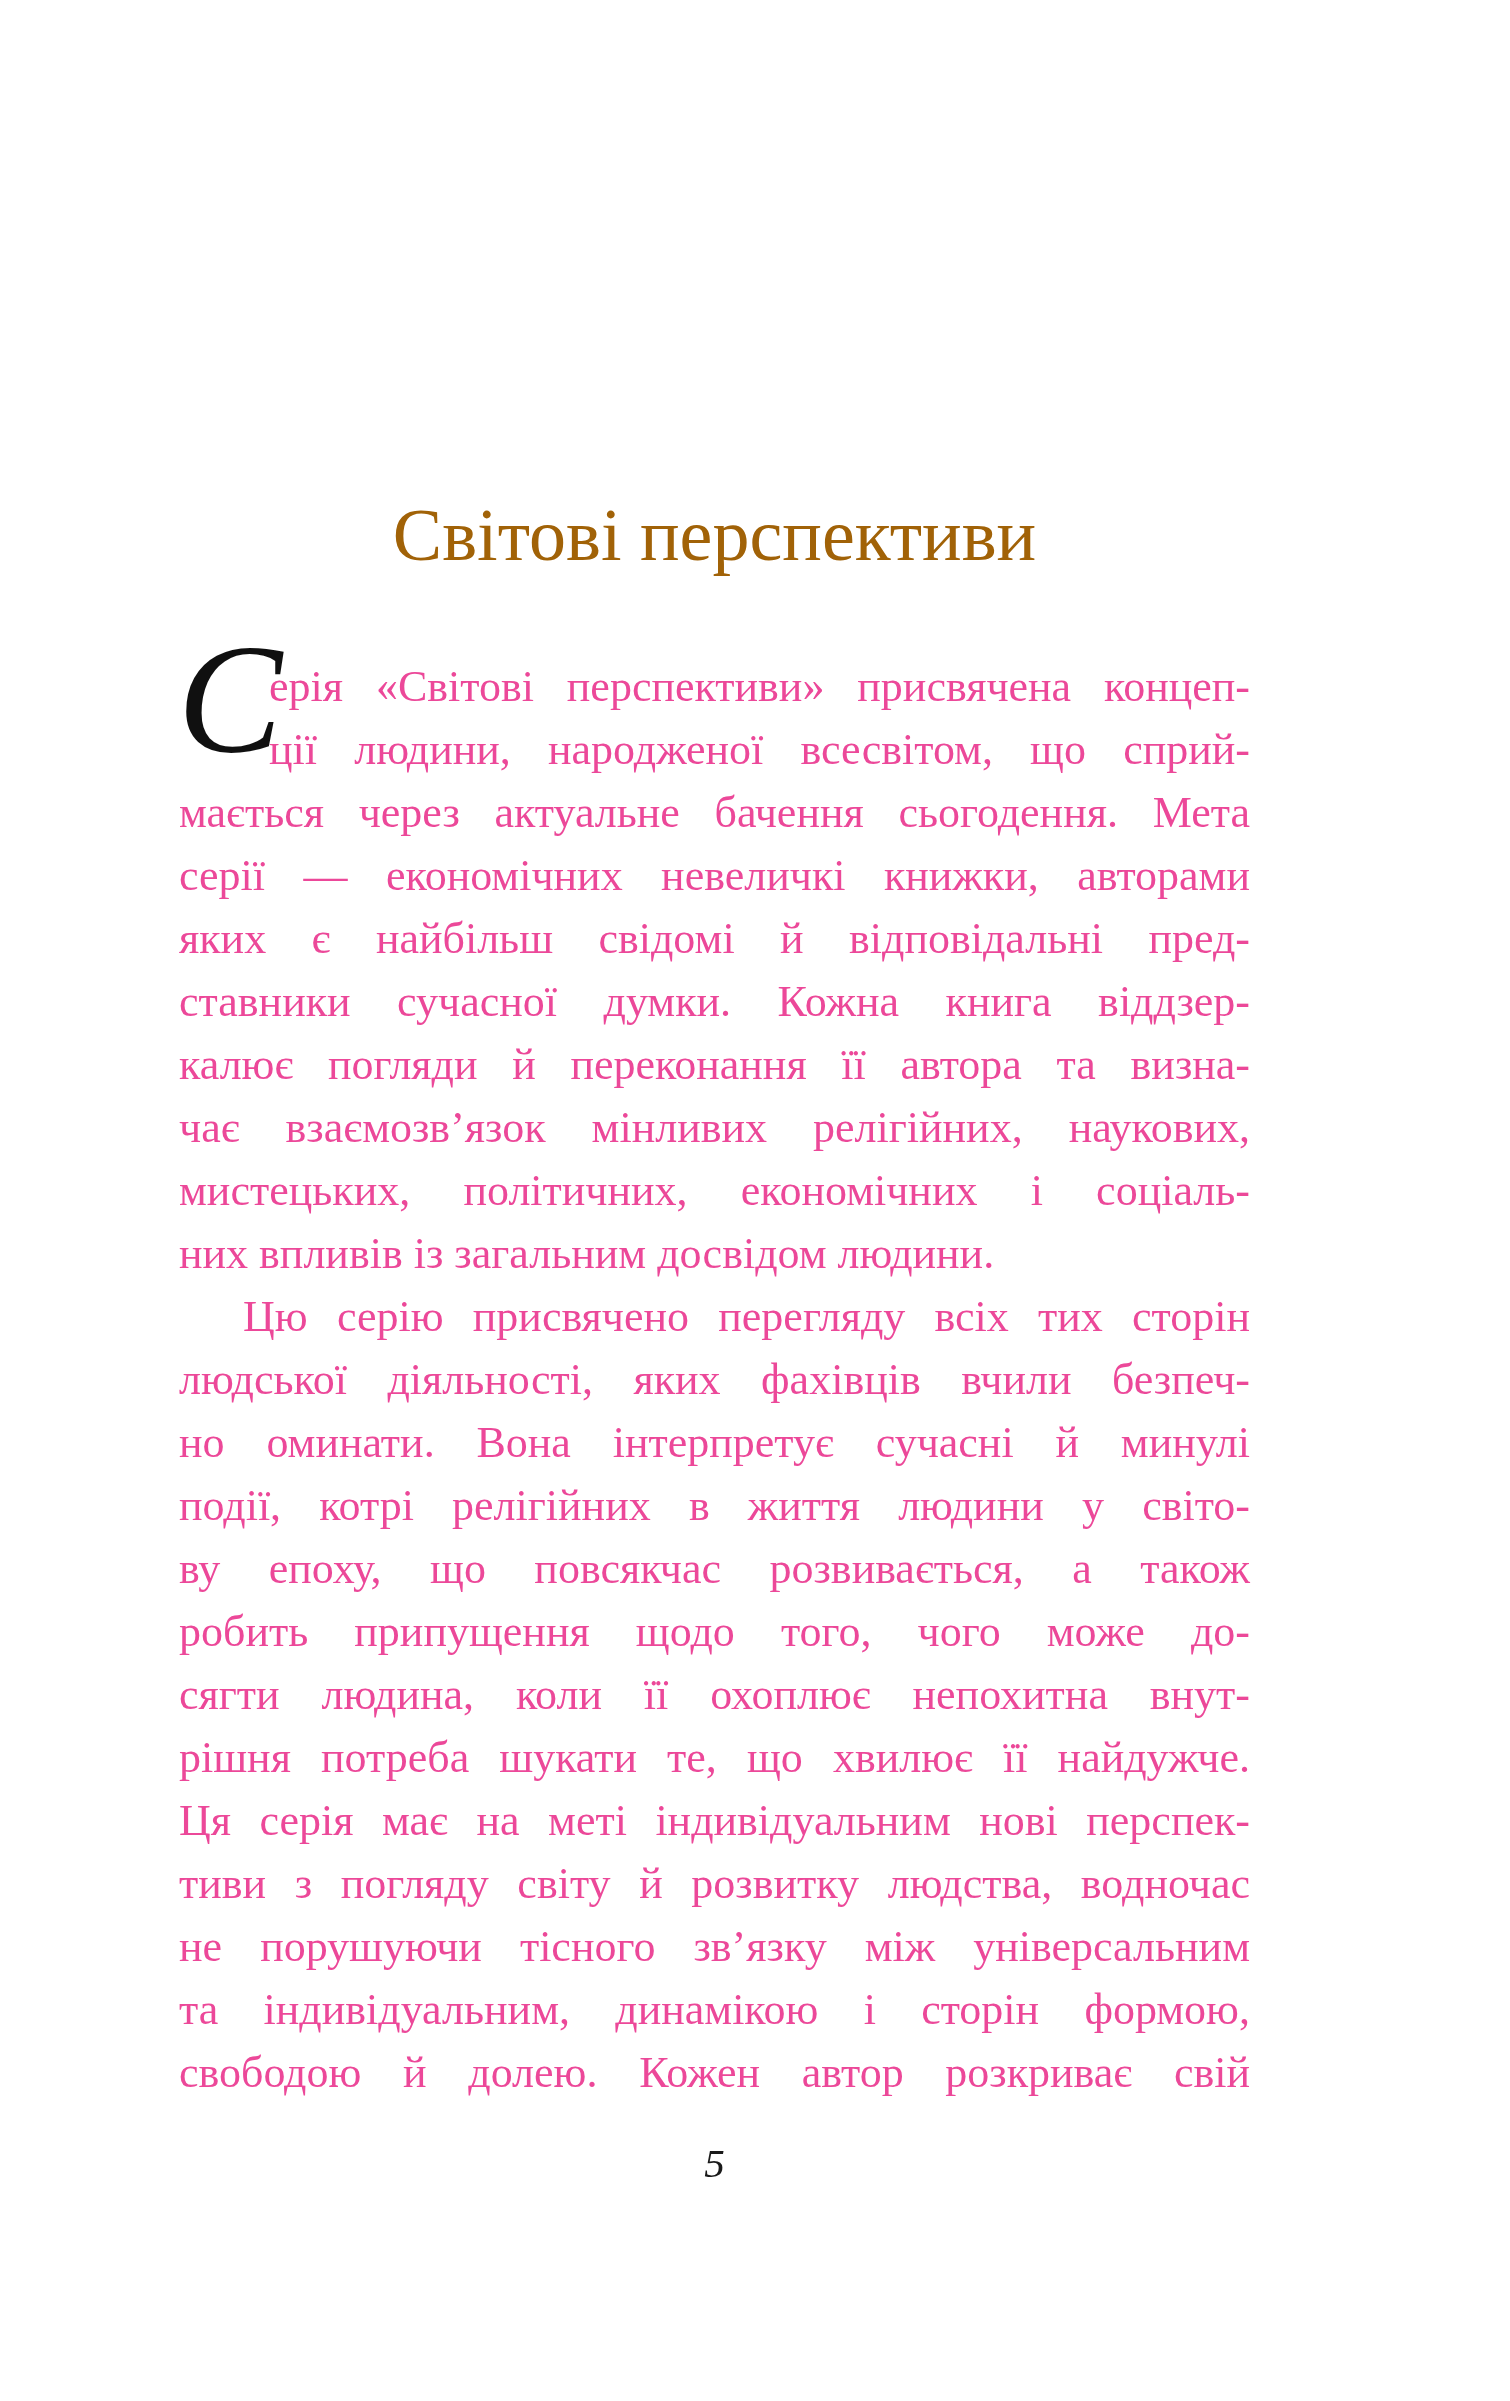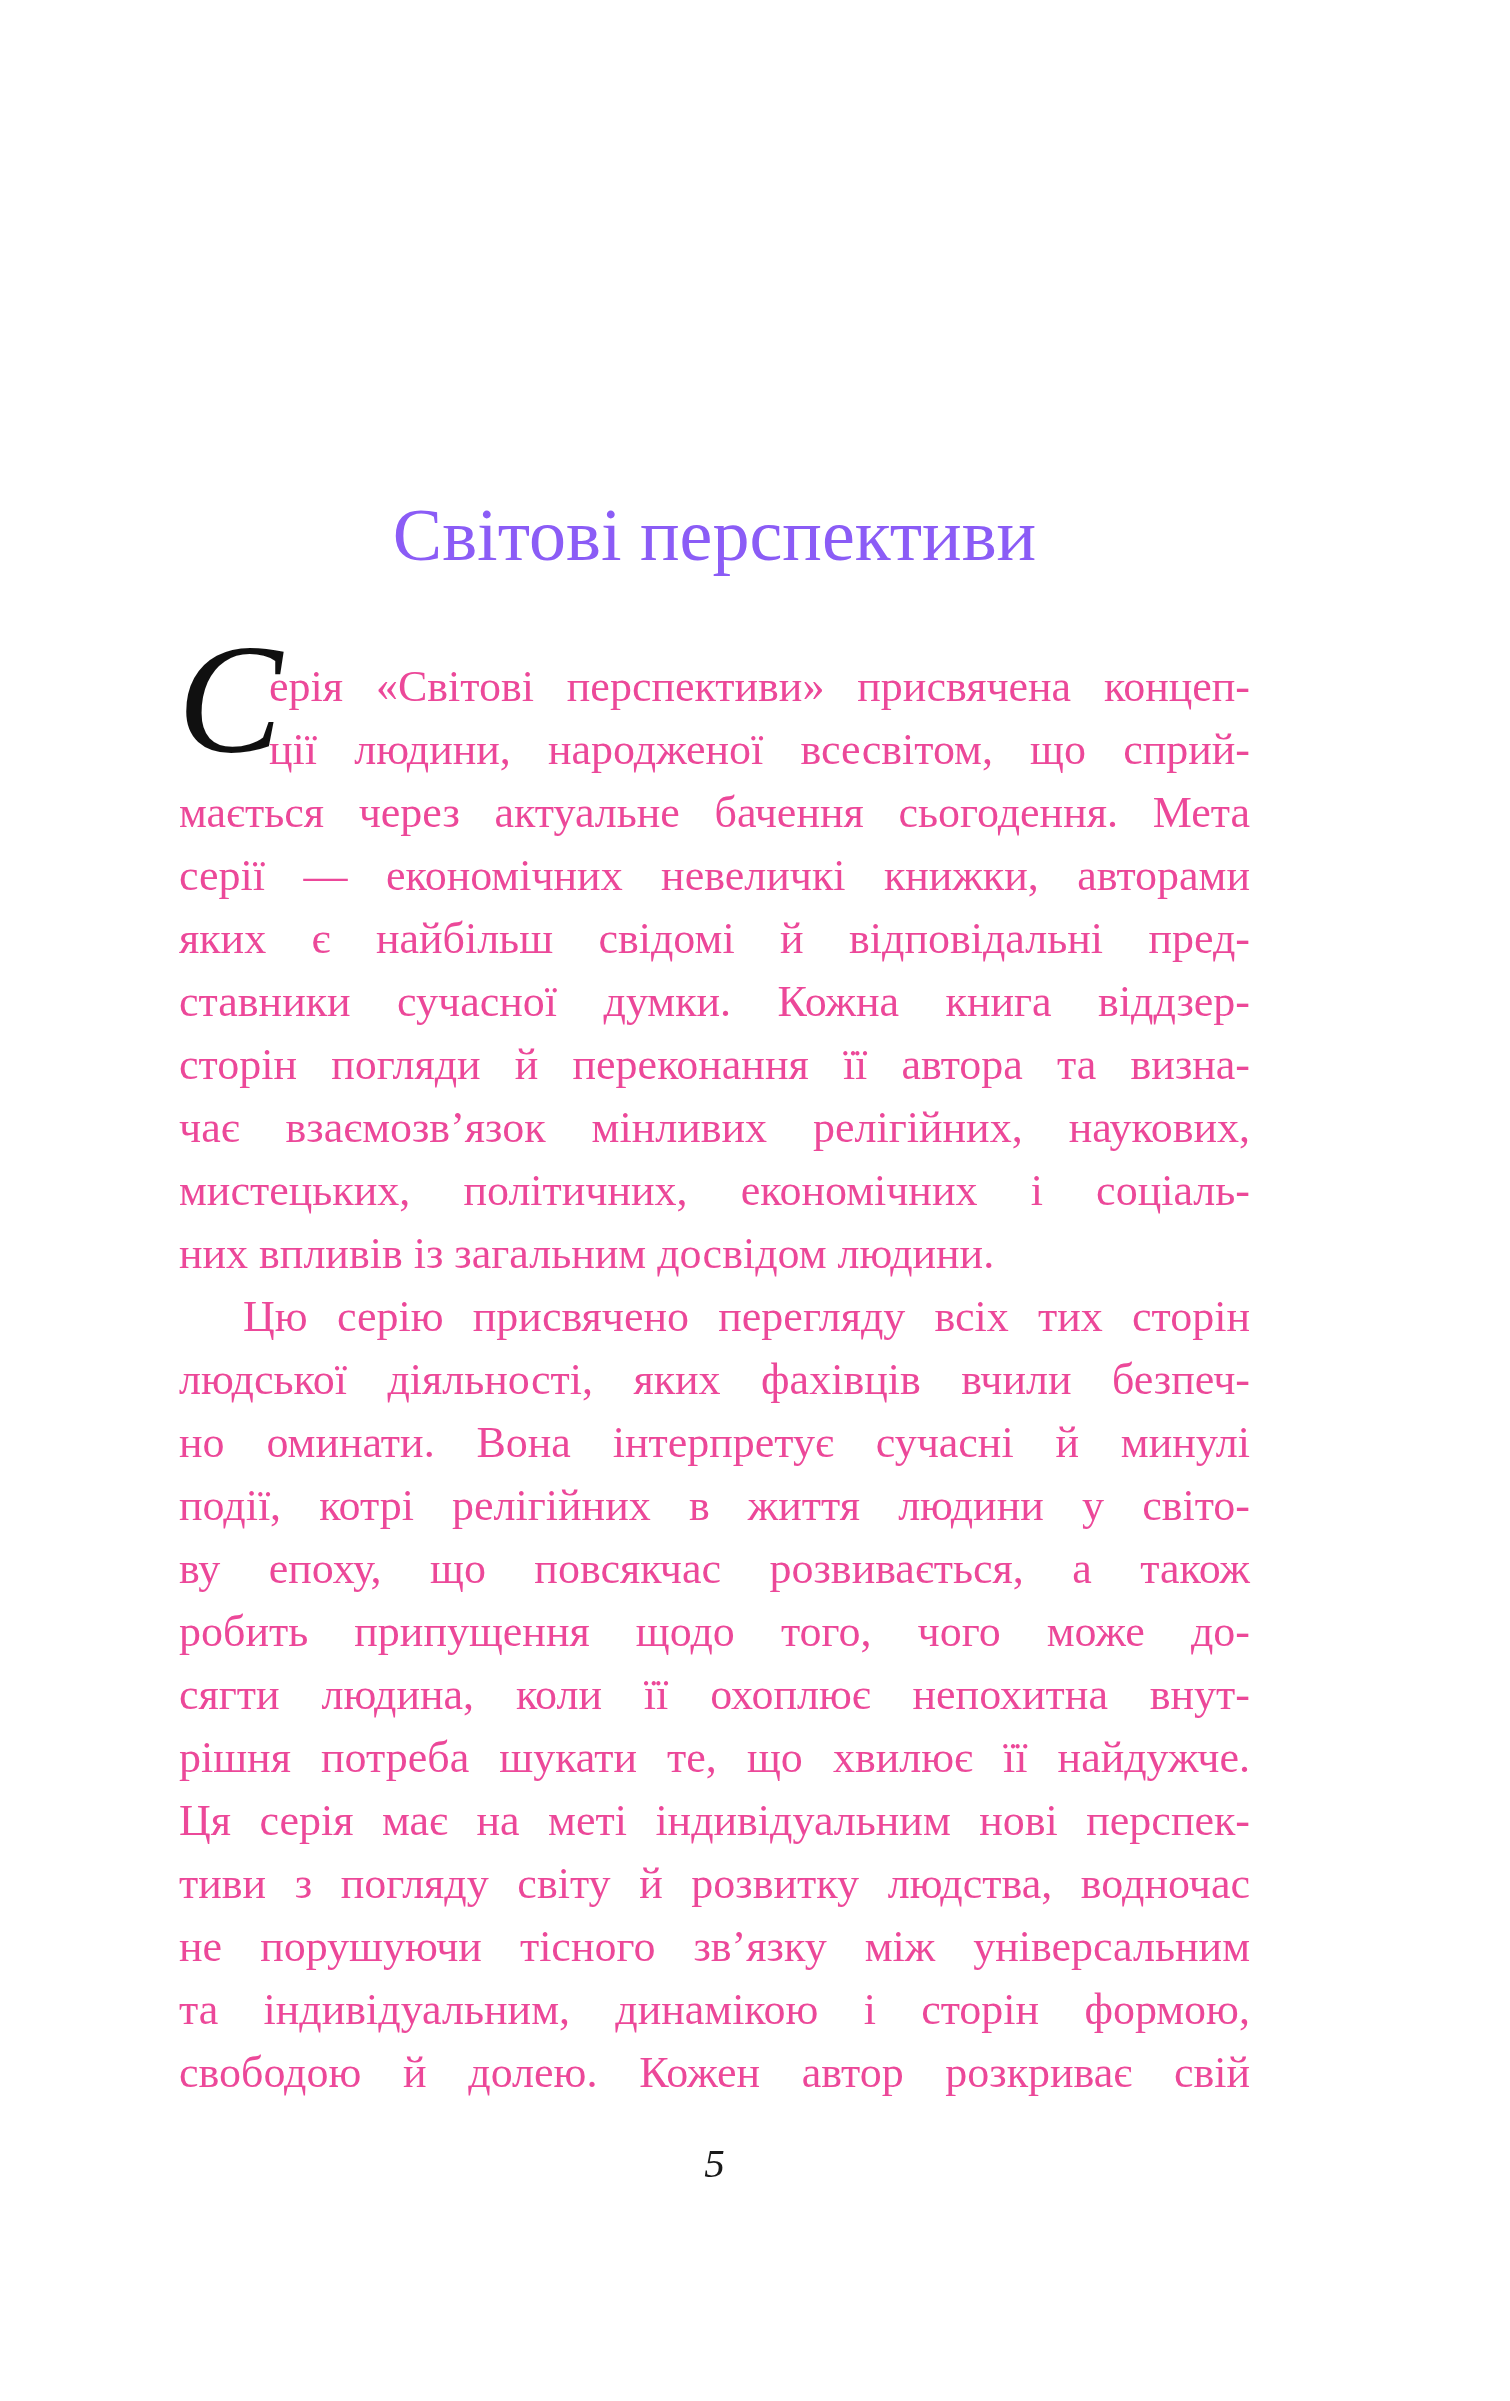--- a/index.html
+++ b/index.html
@@ -22,21 +22,21 @@
     position: absolute;
     top: 496px;
     left: 179px;
     width: 1071px;
     margin: 0;
     font-size: 74px;
     line-height: 79px;
     font-weight: normal;
     text-align: center;
     white-space: nowrap;
-    color: #8b5cf6;
+    color: #a16207;
   }
   .body-text {
     position: absolute;
     top: 655px;
     left: 179px;
     width: 1071px;
   }
   .drop-cap {
     position: absolute;
     left: -1.6px;
@@ -88,21 +88,21 @@
 
   <div class="body-text">
     <span class="drop-cap">С</span>
     <div id="lines">
         <div class="line dc">ерія «Світові перспективи» присвячена концеп-</div>
         <div class="line dc">ції людини, народженої всесвітом, що сприй-</div>
         <div class="line">мається через актуальне бачення сьогодення. Мета</div>
         <div class="line">серії — економічних невеличкі книжки, авторами</div>
         <div class="line">яких є найбільш свідомі й відповідальні пред-</div>
         <div class="line">ставники сучасної думки. Кожна книга віддзер-</div>
-        <div class="line">сторін погляди й переконання її автора та визна-</div>
+        <div class="line">калює погляди й переконання її автора та визна-</div>
         <div class="line">чає взаємозв’язок мінливих релігійних, наукових,</div>
         <div class="line">мистецьких, політичних, економічних і соціаль-</div>
         <div class="line end">них впливів із загальним досвідом людини.</div>
         <div class="line ind">Цю серію присвячено перегляду всіх тих сторін</div>
         <div class="line">людської діяльності, яких фахівців вчили безпеч-</div>
         <div class="line">но оминати. Вона інтерпретує сучасні й минулі</div>
         <div class="line">події, котрі релігійних в життя людини у світо-</div>
         <div class="line">ву епоху, що повсякчас розвивається, а також</div>
         <div class="line">робить припущення щодо того, чого може до-</div>
         <div class="line">сягти людина, коли її охоплює непохитна внут-</div>

